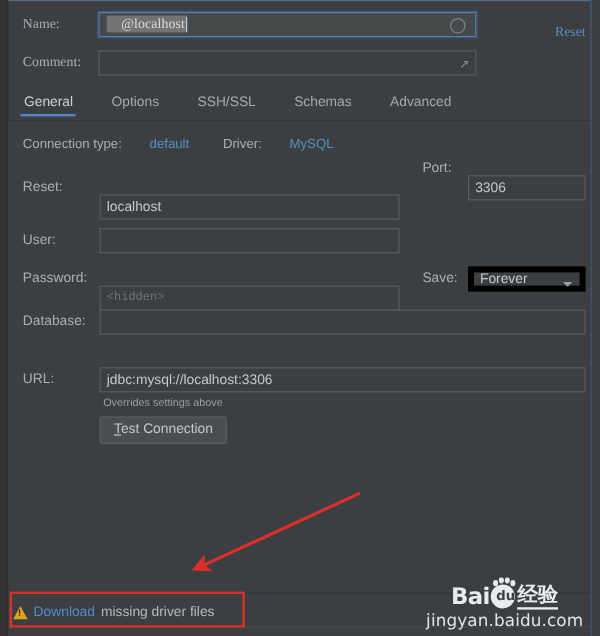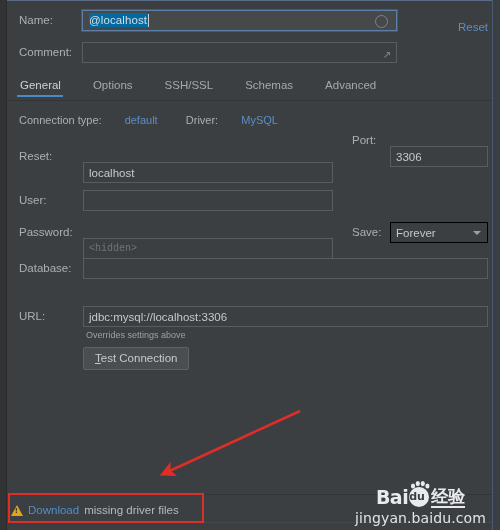--- a/index.html
+++ b/index.html
@@ -62,20 +62,21 @@
     left: 7px; right: 8px; top: 1px;
     height: 74px;
   }
 
   .row {
     position: absolute;
     left: 0; right: 0;
     height: 22px;
     display: flex;
     align-items: center;
+    font-family: Liberation Serif, serif;
   }
 
   .lbl {
     color: #a9b0b5;
     font-size: 11.5px;
     white-space: nowrap;
   }
 
   
   .row-name { top: 8px; }
@@ -87,24 +88,24 @@
     width: 315px;
     height: 21px;
     background: #45494a;
     border: 1px solid #5c7ea8;
     outline: 1px solid #3b5a80;
     display: flex;
     align-items: center;
     padding: 0 6px;
   }
   .name-text {
-    background: #0369a1;
+    background: #737373;
     color: #d8dde1;
     font-size: 11.5px;
-    padding: 1px 1px 1px 0;
+    padding: 1px 1px 1px 12px;
     letter-spacing: .1px;
   }
   .name-caret {
     width: 1px;
     height: 13px;
     background: #c8ced3;
     margin-left: 0px;
   }
   .circle-icon {
     position: absolute;
@@ -228,21 +229,21 @@
   .r-host-lbl   { top: 48px; }
   .r-host-in    { left: 76px; width: 250px; top: 60px; }
   .r-port-lbl   { left: 345px; top: 32px; }
   .r-port-in    { left: 383px; width: 98px; top: 44px; }
 
   .combo {
     position: absolute;
     left: 383px; width: 98px; top: 212px;
     height: 21px;
     background: #3c3f41;
-    border: 1px solid #000000;
+    border: 5px solid #000000;
     display: flex;
     align-items: center;
     padding: 0 5px;
     font-size: 11.5px;
     color: #c3c9ce;
   }
   .combo-arrow {
     position: absolute;
     right: 6px; top: 8px;
     width: 0; height: 0;
@@ -370,21 +371,21 @@
   }
   .wm-du {
     width: 20px; height: 20px;
     border-radius: 50%;
     background: #e8eaec;
     color: #3c3f41;
     font-family: "DejaVu Sans", sans-serif;
     font-weight: bold;
     font-size: 11px;
     line-height: 20px;
-    text-align: left;
+    text-align: right;
     position: relative;
   }
   .wm-paw {
     position: absolute;
     left: 1px; top: -6px;
     width: 20px; height: 8px;
   }
   .wm-cn {
     font-family: "DejaVu Sans", sans-serif;
     font-weight: bold;

